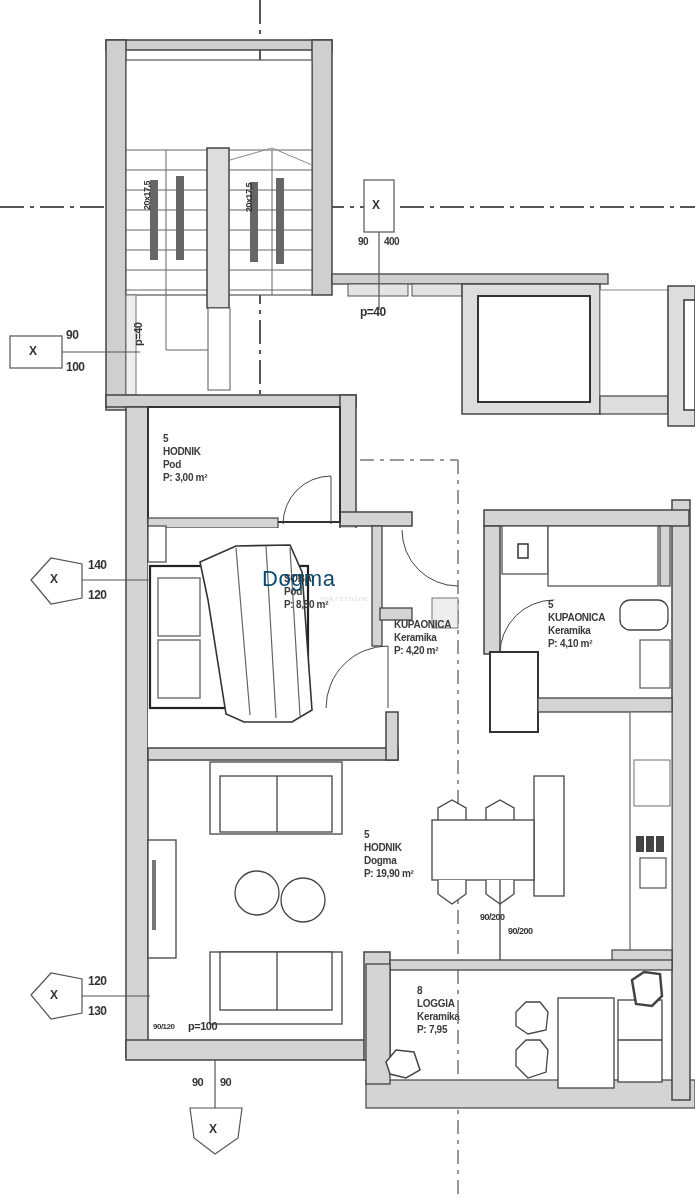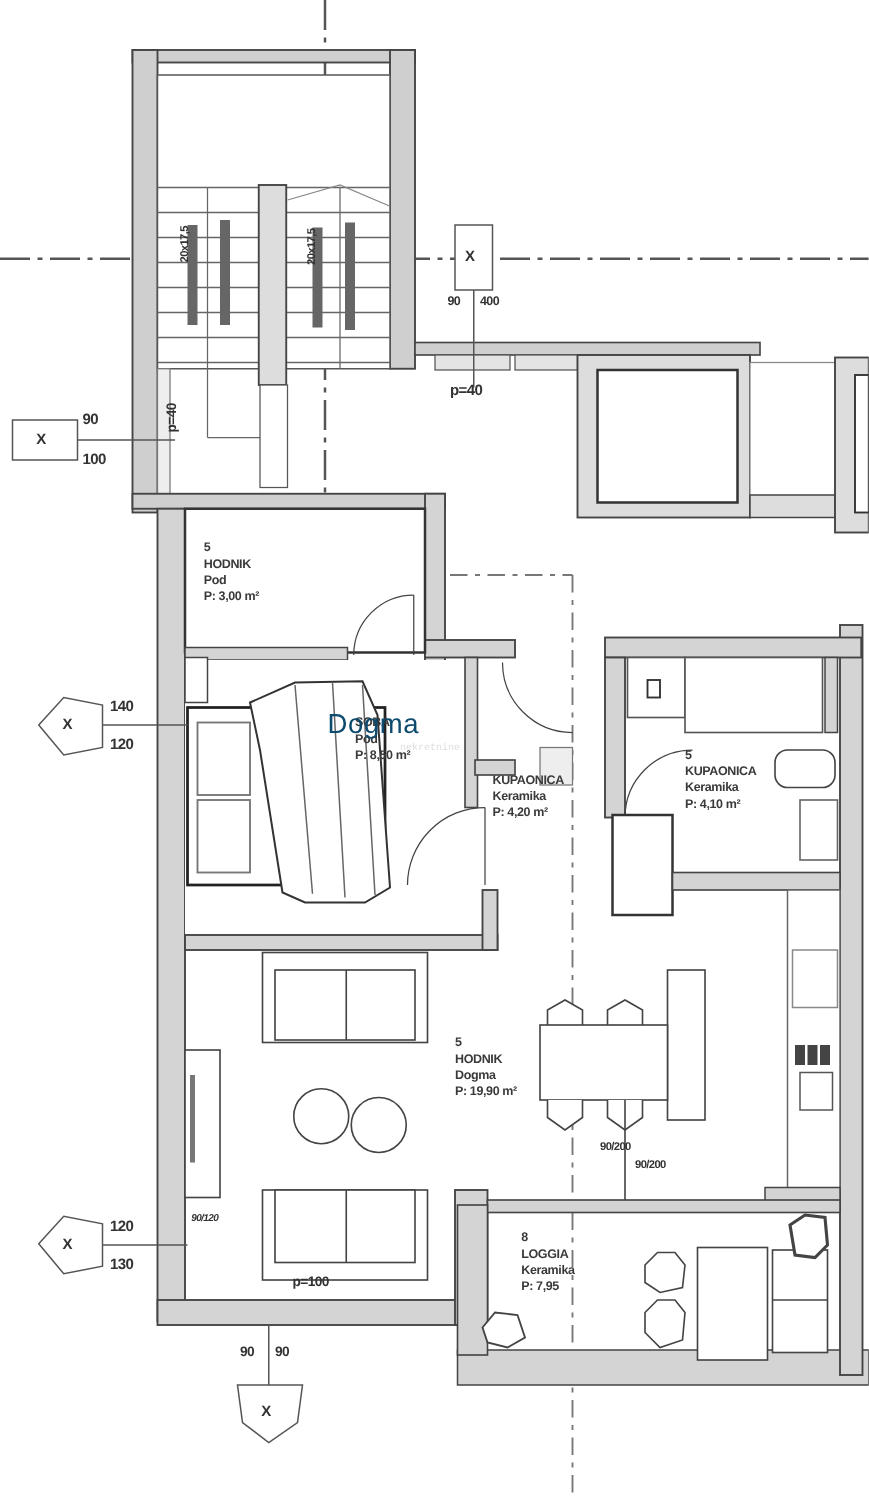--- a/index.html
+++ b/index.html
@@ -200,26 +200,26 @@
 <div class="dim" style="left:66px;top:360px;">100</div>
 <div class="dim" style="left:132px;top:346px;font-size:11px;transform:rotate(-90deg);transform-origin:left top;">p=40</div>
 
 <div class="dim" style="left:50px;top:572px;">X</div>
 <div class="dim" style="left:88px;top:558px;">140</div>
 <div class="dim" style="left:88px;top:588px;">120</div>
 
 <div class="dim" style="left:50px;top:988px;">X</div>
 <div class="dim" style="left:88px;top:974px;">120</div>
 <div class="dim" style="left:88px;top:1004px;">130</div>
-<div class="dim" style="left:153px;top:970px;font-size:8px;font-style:italic;">90/120</div>
+<div class="dim" style="left:153px;top:1022px;font-size:8px;">90/120</div>
 
 <div class="dim" style="left:209px;top:1122px;">X</div>
 <div class="dim" style="left:192px;top:1076px;font-size:11px;">90</div>
 <div class="dim" style="left:220px;top:1076px;font-size:11px;">90</div>
-<div class="dim" style="left:188px;top:1020px;font-size:11px;margin-left:46px;">p=100</div>
+<div class="dim" style="left:188px;top:1020px;font-size:11px;">p=100</div>
 
 <div class="lbl" style="left:163px;top:432px;">
   <span class="n">5</span>
   <span class="n">HODNIK</span>
   <span class="n">Pod</span>
   <span class="n">P: 3,00 m²</span>
 </div>
 <div class="lbl" style="left:284px;top:572px;">
   <span class="n">SOBA</span>
   <span class="n">Pod</span>

